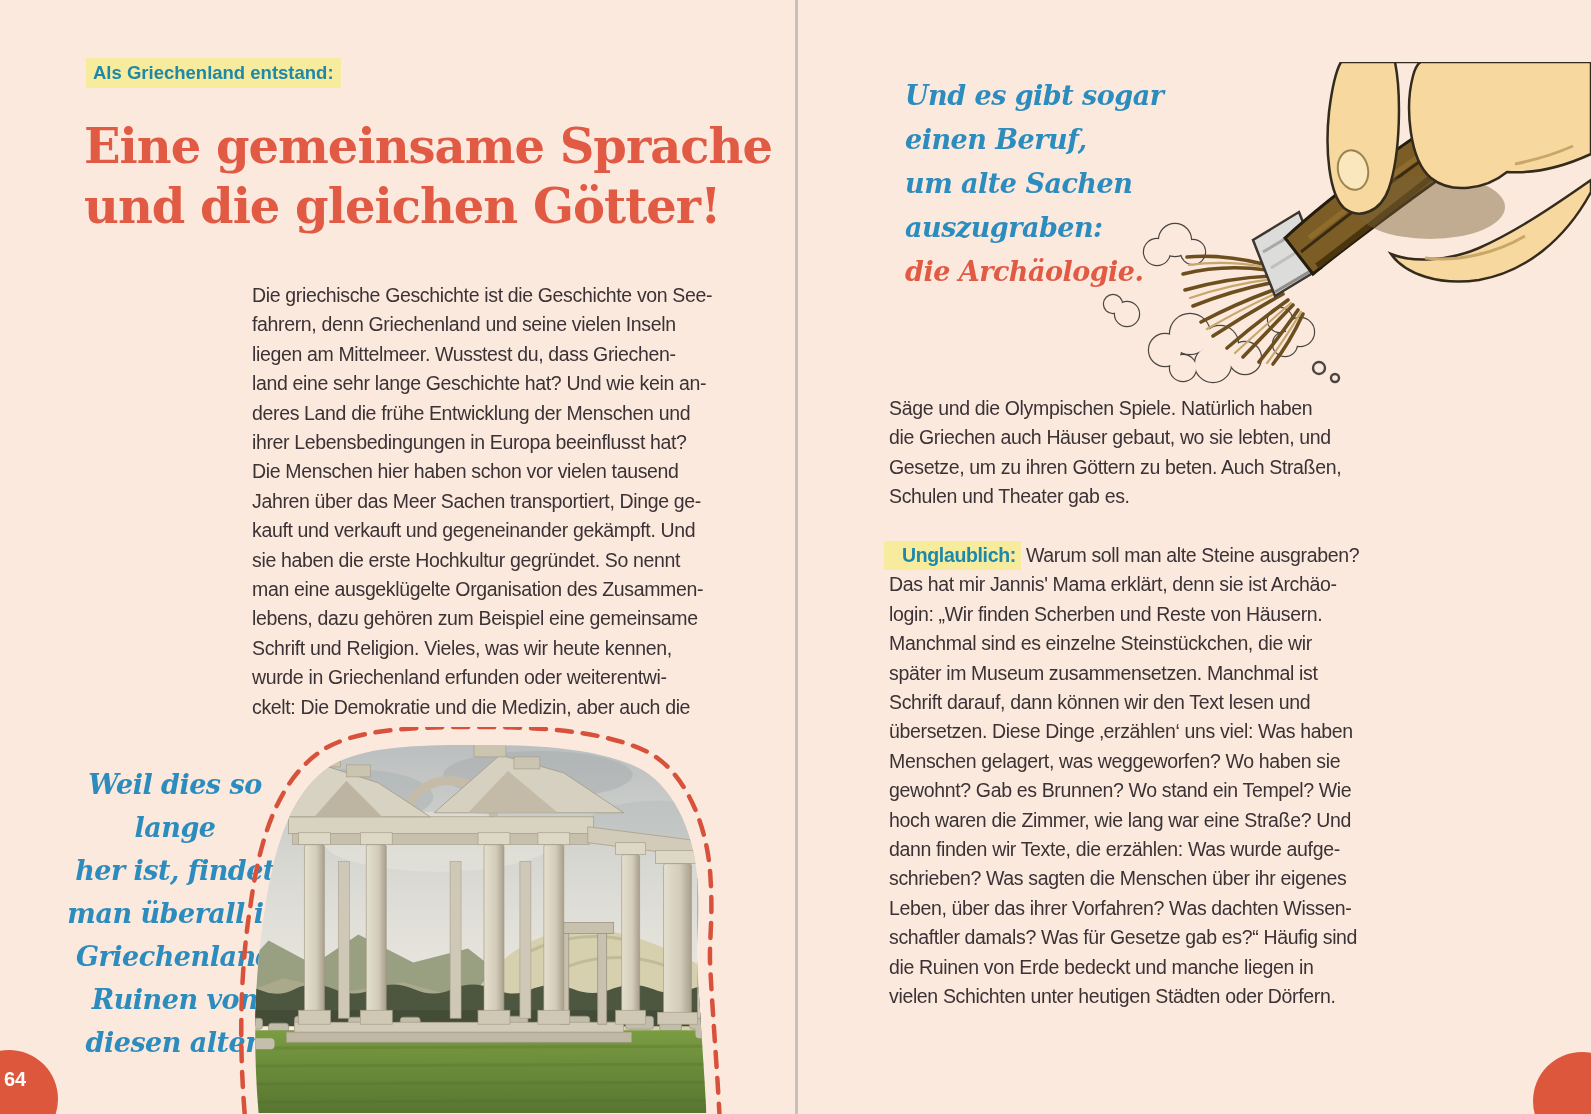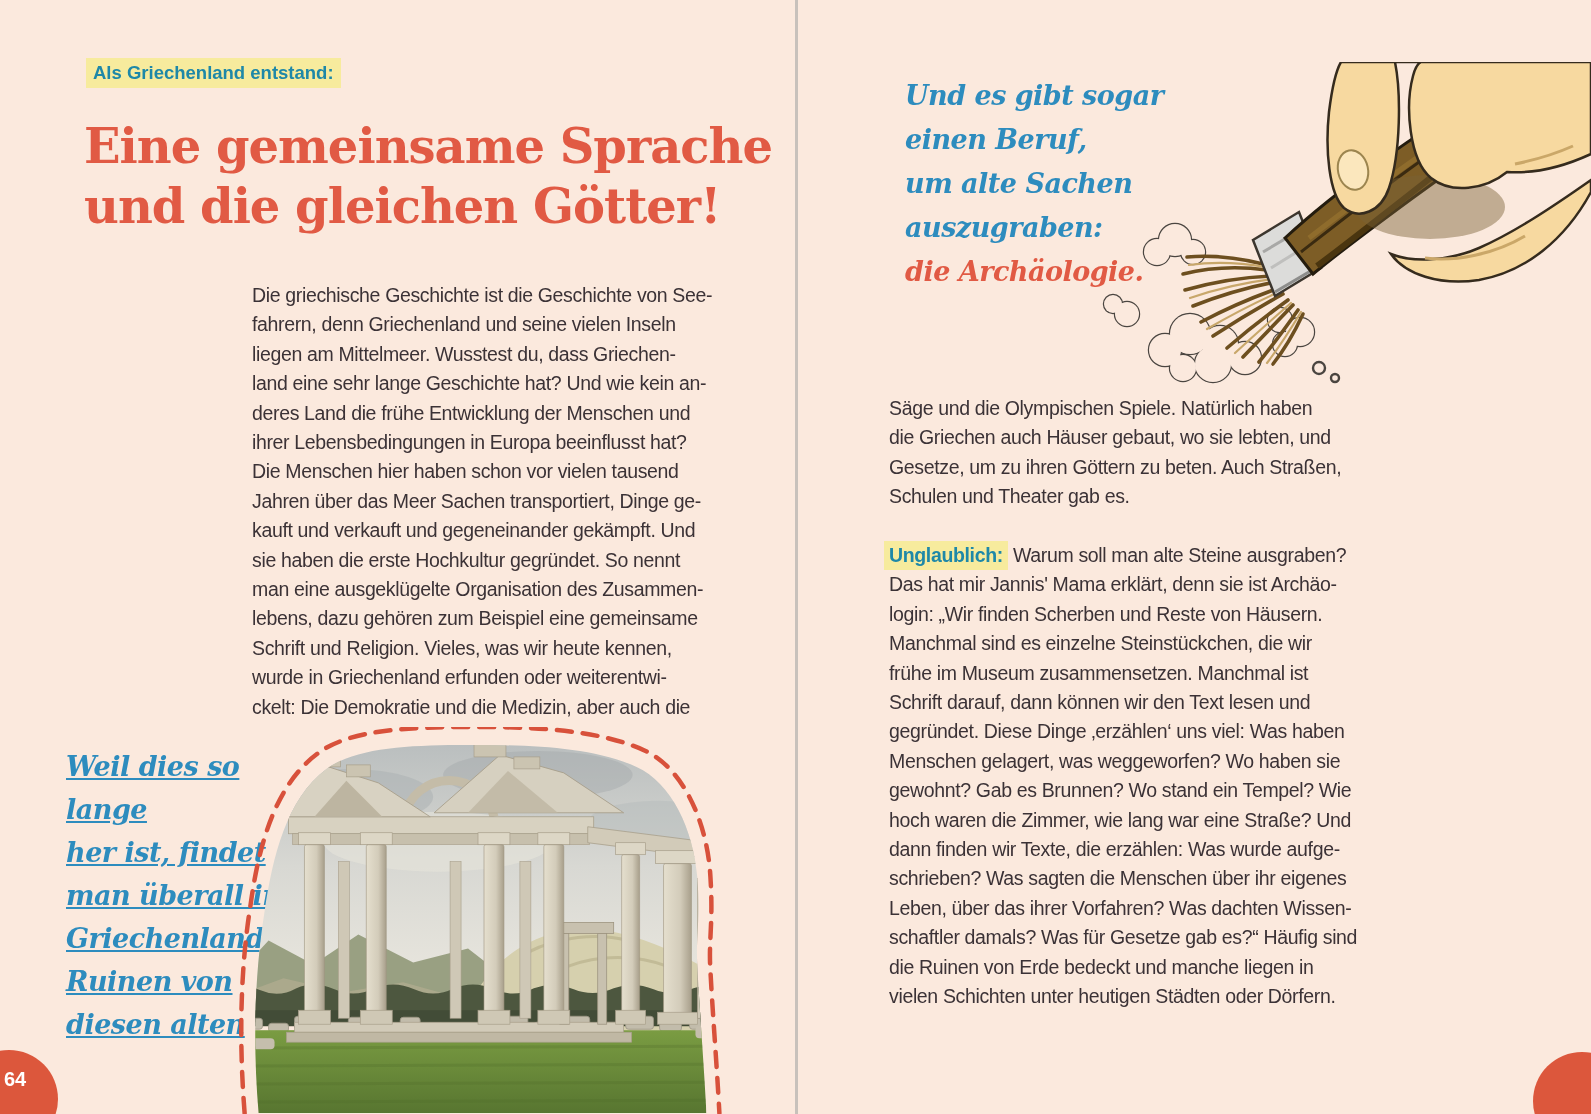--- a/index.html
+++ b/index.html
@@ -14,27 +14,27 @@
   
   .title{position:absolute;left:84px;top:116px;font-family:"DejaVu Serif",serif;font-weight:bold;
          color:#e15a44;font-size:48px;line-height:60px;letter-spacing:-1px;}
 
   
   .bodytext{position:absolute;color:#3b3236;font-size:19.5px;line-height:29.4px;letter-spacing:-0.35px;}
   .bodytext .line{white-space:pre;margin-left:7px;}
   .left-body{left:245px;top:281px;}
   .right-body1{left:882px;top:394px;}
   .right-body2{left:882px;top:541px;}
-  .right-body2 .first .hl{padding:3px 5px 4px 5px;margin-left:-5px;text-align:right;}
+  .right-body2 .first .hl{padding:3px 5px 4px 18px;margin-left:-5px;text-align:right;}
   .right-body2 .first span{white-space:pre;}
 
   
   .note{font-family:"DejaVu Serif",serif;font-style:italic;font-weight:600;color:#2d8cbe;
         font-size:27px;line-height:43px;letter-spacing:-0.5px;}
-  .note-left{position:absolute;left:66px;top:745px;width:218px;text-align:left;text-decoration:underline;}
+  .note-left{position:absolute;left:66px;top:763px;width:218px;text-align:center;}
   .note-right{position:absolute;left:905px;top:74px;text-align:left;line-height:44px;}
   .note-red{color:#e15a44;}
 
   
   .badge{position:absolute;width:98px;height:98px;border-radius:50%;background:#dc573c;}
   .badge-64{left:-40px;top:1050px;}
   .badge-65{left:1533px;top:1052px;}
   .badge-num{position:absolute;color:#ffffff;font-weight:bold;font-size:20px;width:44px;text-align:left;}
   .num-64{left:4px;top:1068px;}
   .num-65{left:1474px;top:1069px;margin-top:42px;}
@@ -316,23 +316,23 @@
         <div class="line">Gesetze, um zu ihren Göttern zu beten. Auch Straßen,</div>
         <div class="line">Schulen und Theater gab es.</div>
       </div>
 
     <div class="bodytext right-body2">
       <div class="line first"><span class="hl">Unglaublich:</span><span> Warum soll man alte Steine ausgraben?</span></div>
       <div>
           <div class="line">Das hat mir Jannis' Mama erklärt, denn sie ist Archäo-</div>
           <div class="line">login: „Wir finden Scherben und Reste von Häusern.</div>
           <div class="line">Manchmal sind es einzelne Steinstückchen, die wir</div>
-          <div class="line">frühe im Museum zusammensetzen. Manchmal ist</div>
+          <div class="line">später im Museum zusammensetzen. Manchmal ist</div>
           <div class="line">Schrift darauf, dann können wir den Text lesen und</div>
-          <div class="line">gegründet. Diese Dinge ‚erzählen‘ uns viel: Was haben</div>
+          <div class="line">übersetzen. Diese Dinge ‚erzählen‘ uns viel: Was haben</div>
           <div class="line">Menschen gelagert, was weggeworfen? Wo haben sie</div>
           <div class="line">gewohnt? Gab es Brunnen? Wo stand ein Tempel? Wie</div>
           <div class="line">hoch waren die Zimmer, wie lang war eine Straße? Und</div>
           <div class="line">dann finden wir Texte, die erzählen: Was wurde aufge-</div>
           <div class="line">schrieben? Was sagten die Menschen über ihr eigenes</div>
           <div class="line">Leben, über das ihrer Vorfahren? Was dachten Wissen-</div>
           <div class="line">schaftler damals? Was für Gesetze gab es?“ Häufig sind</div>
           <div class="line">die Ruinen von Erde bedeckt und manche liegen in</div>
           <div class="line">vielen Schichten unter heutigen Städten oder Dörfern.</div>
         </div>

